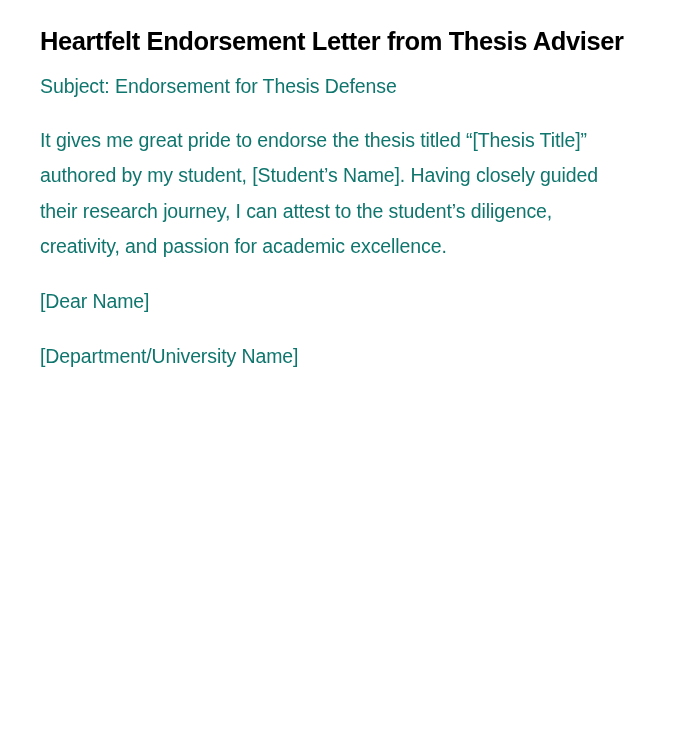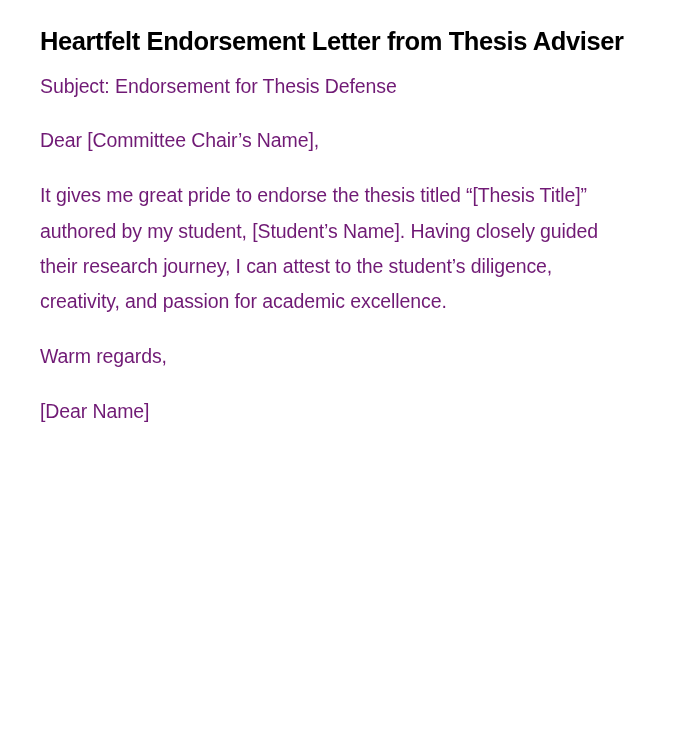--- a/index.html
+++ b/index.html
@@ -26,28 +26,27 @@
       line-height: 34px;
       margin: 0 0 11px 0;
       color: #000000;
       letter-spacing: -0.4px;
       white-space: nowrap;
     }
     .para {
       font-size: 19.5px;
       line-height: 35.2px;
       margin: 0 0 20px 0;
-      color: #701a75;
+      color: #0f766e;
       letter-spacing: -0.1px;
     }
     .para.subject { margin-bottom: 19px; }
   </style>
 </head>
 <body>
 
 <div class="page">
   <h1 class="title">Heartfelt Endorsement Letter from Thesis Adviser</h1>
   <p class="para subject">Subject: Endorsement for Thesis Defense</p>
-  <p class="para">Dear [Committee Chair’s Name],</p>
   <p class="para">It gives me great pride to endorse the thesis titled “[Thesis Title]” authored by my student, [Student’s Name]. Having closely guided their research journey, I can attest to the student’s diligence, creativity, and passion for academic excellence.</p>
-  <p class="para">Warm regards,</p>
   <p class="para">[Dear Name]</p>
+  <p class="para">[Department/University Name]</p>
 </div>
 
 </body></html>

